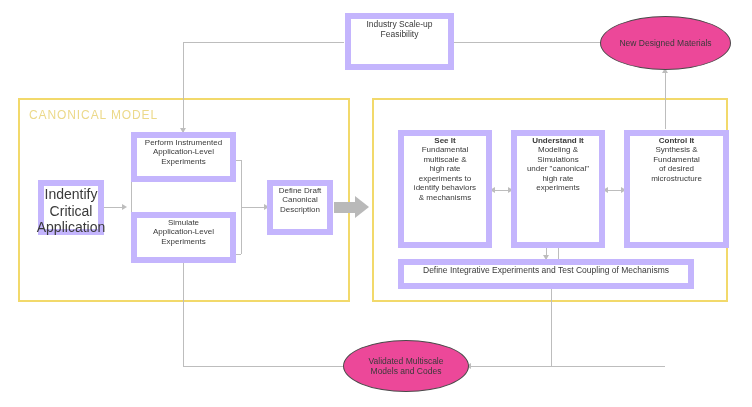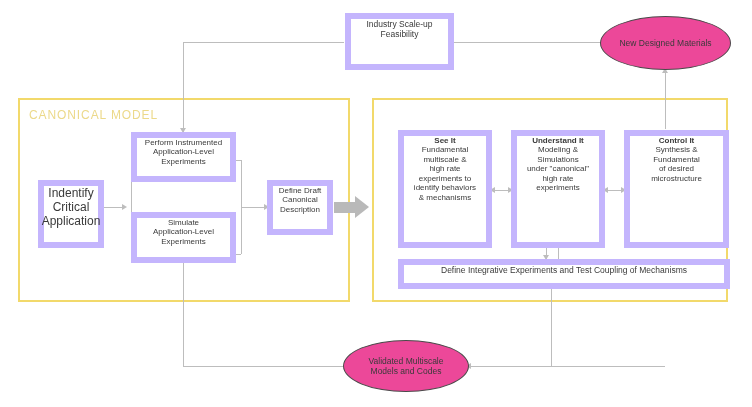--- a/index.html
+++ b/index.html
@@ -140,21 +140,21 @@
     <span class="txt">
       <span>Industry Scale-up</span><br>
       <span>Feasibility</span>
     </span>
   </div>
 
   <div class="ellipse" style="left:600px;top:16px;width:131px;height:54px;font-size:8.5px;">
     <span class="txt">New Designed Materials</span>
   </div>
 
-  <div class="node" style="left:38px;top:180px;width:66px;height:68px;font-size:12px;">
+  <div class="node" style="left:38px;top:180px;width:66px;height:55px;font-size:14px;">
     <span class="txt">
       <span>Indentify</span><br>
       <span>Critical</span><br>
       <span>Application</span>
     </span>
   </div>
 
   <div class="node" style="left:131px;top:132px;width:105px;height:50px;font-size:8px;">
     <span class="txt">
       <span>Perform Instrumented</span><br>
@@ -205,21 +205,21 @@
   <div class="node" style="left:624px;top:130px;width:105px;height:118px;font-size:8px;">
     <span class="txt">
       <span class="b">Control It</span><br>
       <span>Synthesis &amp;</span><br>
       <span>Fundamental</span><br>
       <span>of desired</span><br>
       <span>microstructure</span>
     </span>
   </div>
 
-  <div class="node" style="left:398px;top:259px;width:332px;height:30px;font-size:8.5px;">
+  <div class="node" style="left:398px;top:259px;width:296px;height:30px;font-size:8.5px;">
     <span class="txt">Define Integrative Experiments and Test Coupling of Mechanisms</span>
   </div>
 
   <div class="ellipse" style="left:343px;top:340px;width:126px;height:52px;font-size:8.5px;">
     <span class="txt">
       <span>Validated Multiscale</span><br>
       <span>Models and Codes</span>
     </span>
   </div>
 

